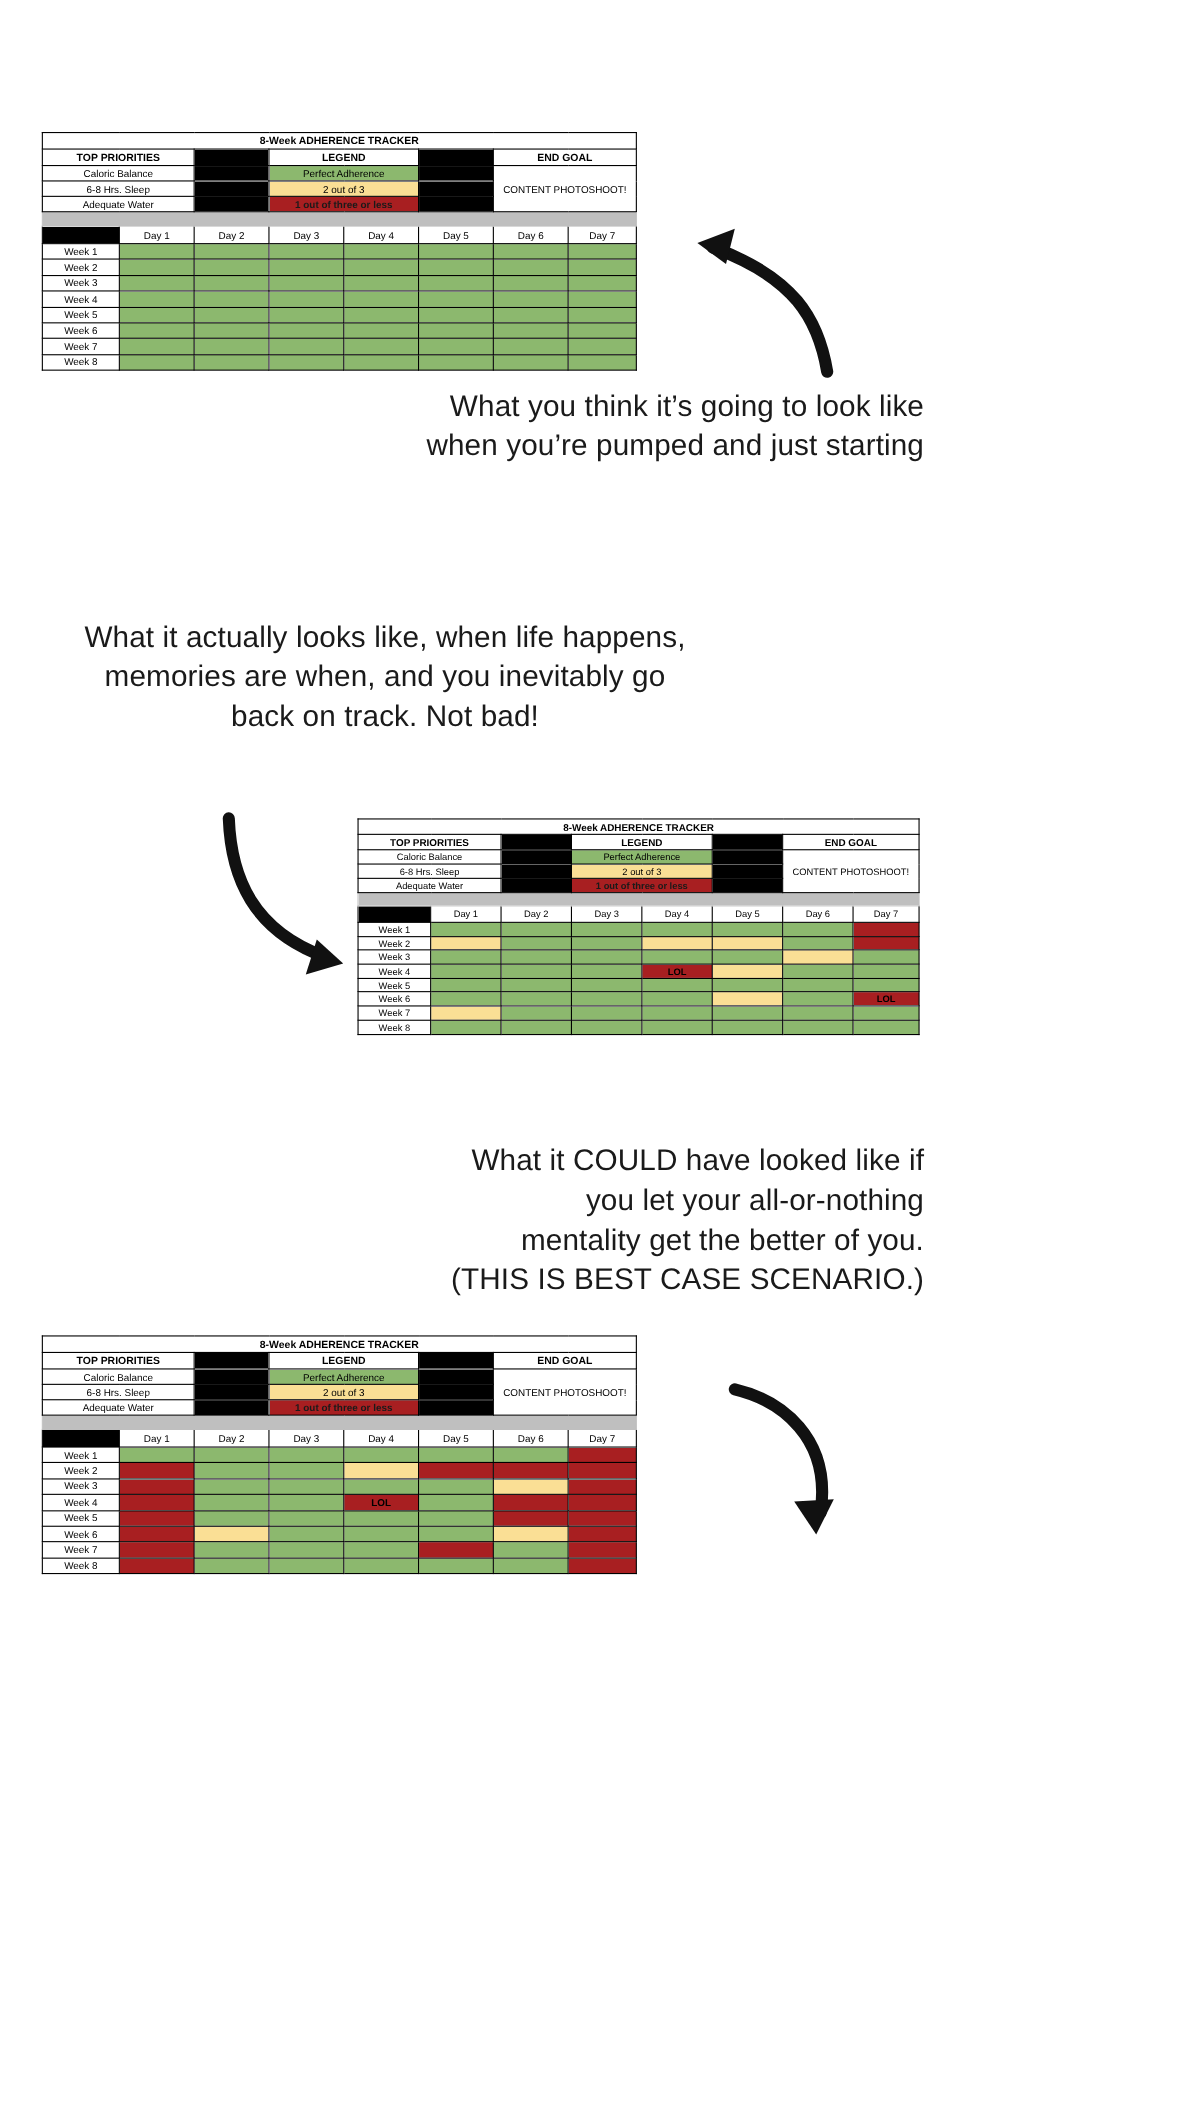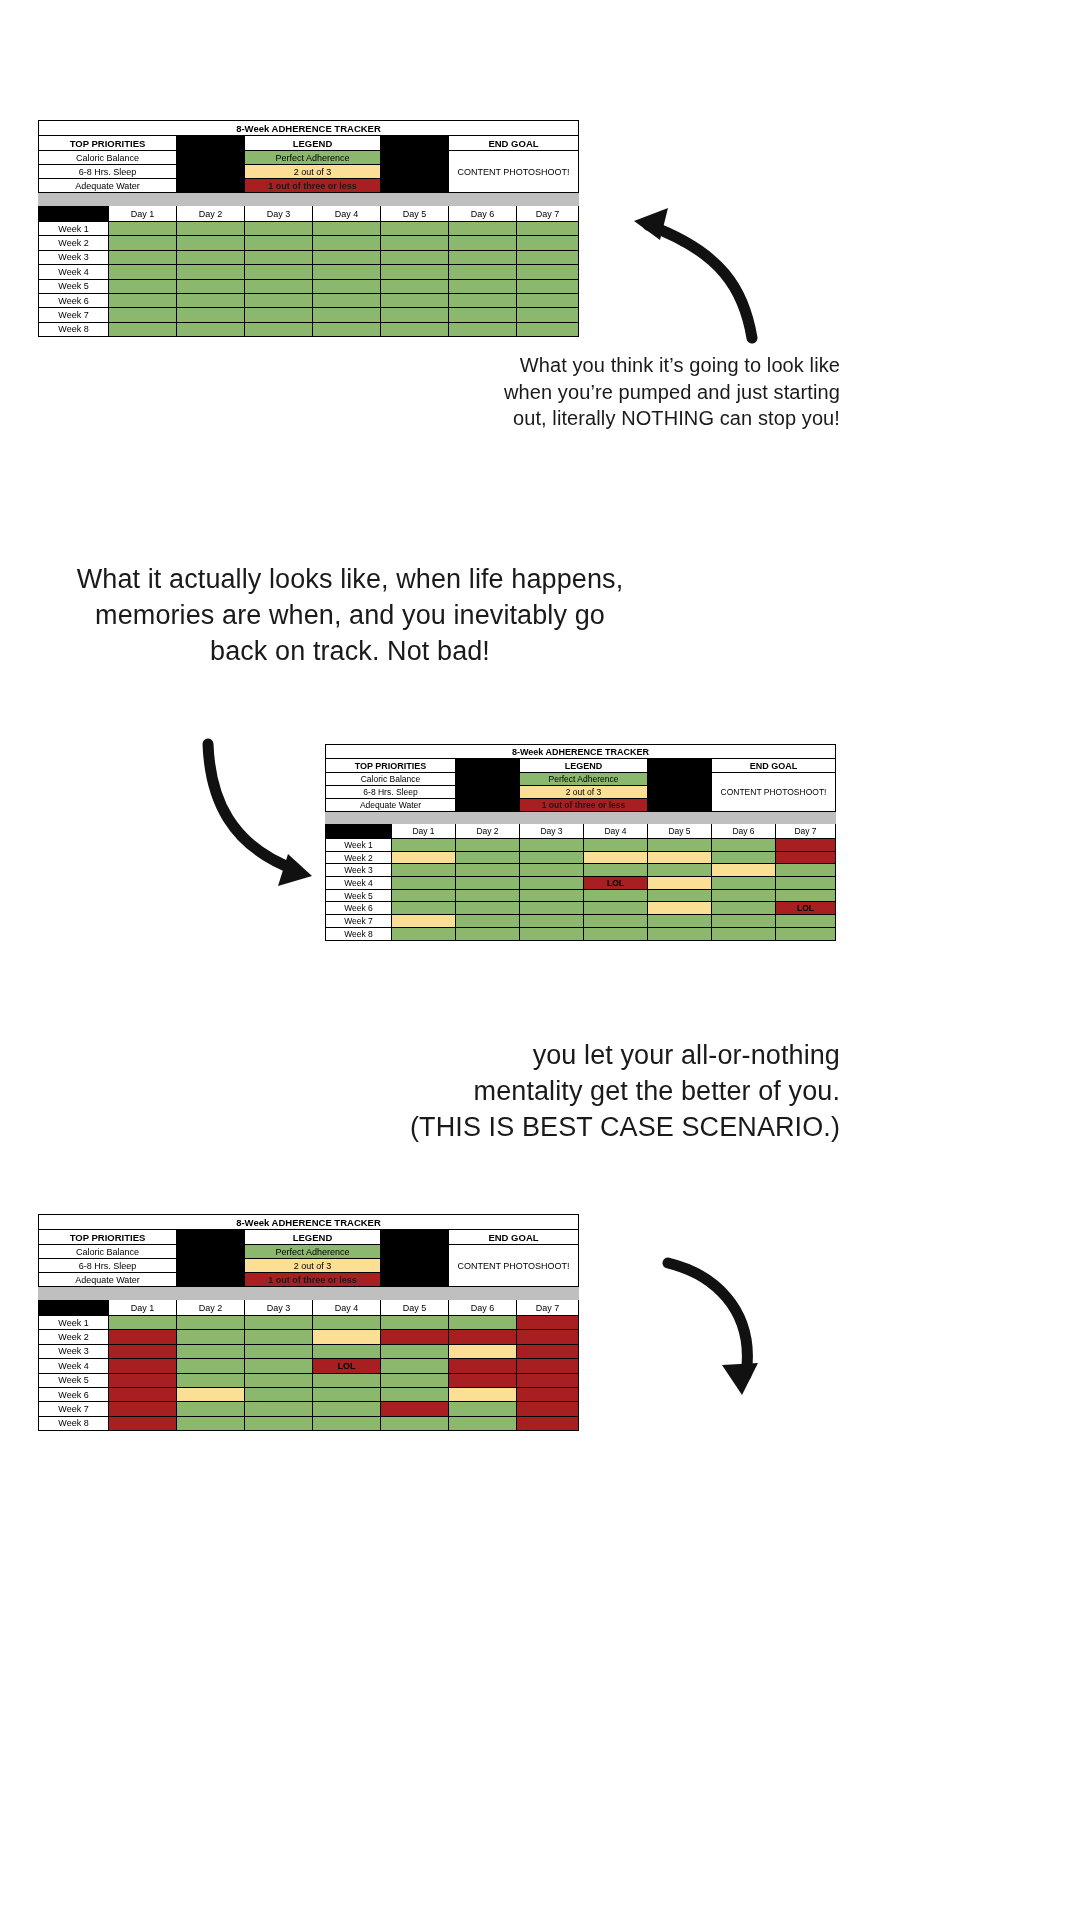--- a/index.html
+++ b/index.html
@@ -190,24 +190,23 @@
             <td class="g" style="font-size: 9px;"></td>
             <td class="g" style="font-size: 9px;"></td>
             <td class="g" style="font-size: 9px;"></td>
             <td class="g" style="font-size: 9px;"></td>
             <td class="g" style="font-size: 9px;"></td>
           </tr>
         </tbody>
     </table>
   </div>
 
-  <div class="caption cap-right" style="left:300px; top:352px; width:540px; font-size:20px;">
+  <div class="caption cap-right" style="left:300px; top:352px; width:540px; font-size:27px;">
     <div>What you think it’s going to look like</div>
     <div>when you’re pumped and just starting</div>
-    <div>out, literally NOTHING can stop you!</div>
   </div>
 
   <svg class="arrow" style="left:612px; top:180px;" width="150" height="170" viewBox="0 0 150 170">
     <path d="M140 158 C 132 110, 110 72, 36 45" stroke="#111" stroke-width="11" fill="none" stroke-linecap="round"></path>
     <path d="M22 41 L 56 28 L 48 60 Z" fill="#111"></path>
   </svg>
 
   <div class="caption cap-leftish" style="left:40px; top:562px; width:620px; font-size:27px;">
     <div>What it actually looks like, when life happens,</div>
     <div>memories are when, and you inevitably go</div>
@@ -354,20 +353,21 @@
             <td class="g" style="font-size: 8.5px;"></td>
             <td class="g" style="font-size: 8.5px;"></td>
             <td class="g" style="font-size: 8.5px;"></td>
             <td class="g" style="font-size: 8.5px;"></td>
           </tr>
         </tbody>
     </table>
   </div>
 
   <div class="caption cap-right" style="left:330px; top:1038px; width:510px; font-size:27px;">
+    <div>What it COULD have looked like if</div>
     <div>you let your all-or-nothing</div>
     <div>mentality get the better of you.</div>
     <div>(THIS IS BEST CASE SCENARIO.)</div>
   </div>
 
   <svg class="arrow" style="left:650px; top:1255px;" width="140" height="160" viewBox="0 0 140 160">
     <path d="M18 8 C 60 18, 106 52, 96 120" stroke="#111" stroke-width="11" fill="none" stroke-linecap="round"></path>
     <path d="M92 140 L 72 110 L 108 108 Z" fill="#111"></path>
   </svg>
 

